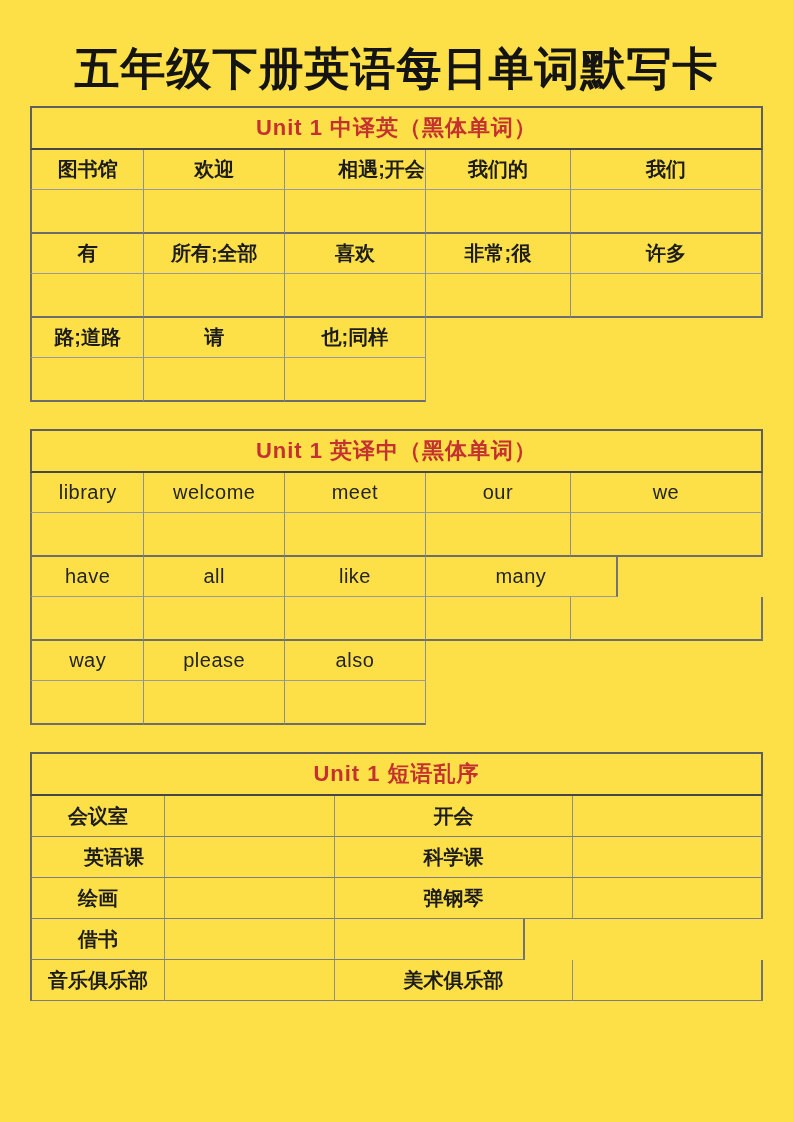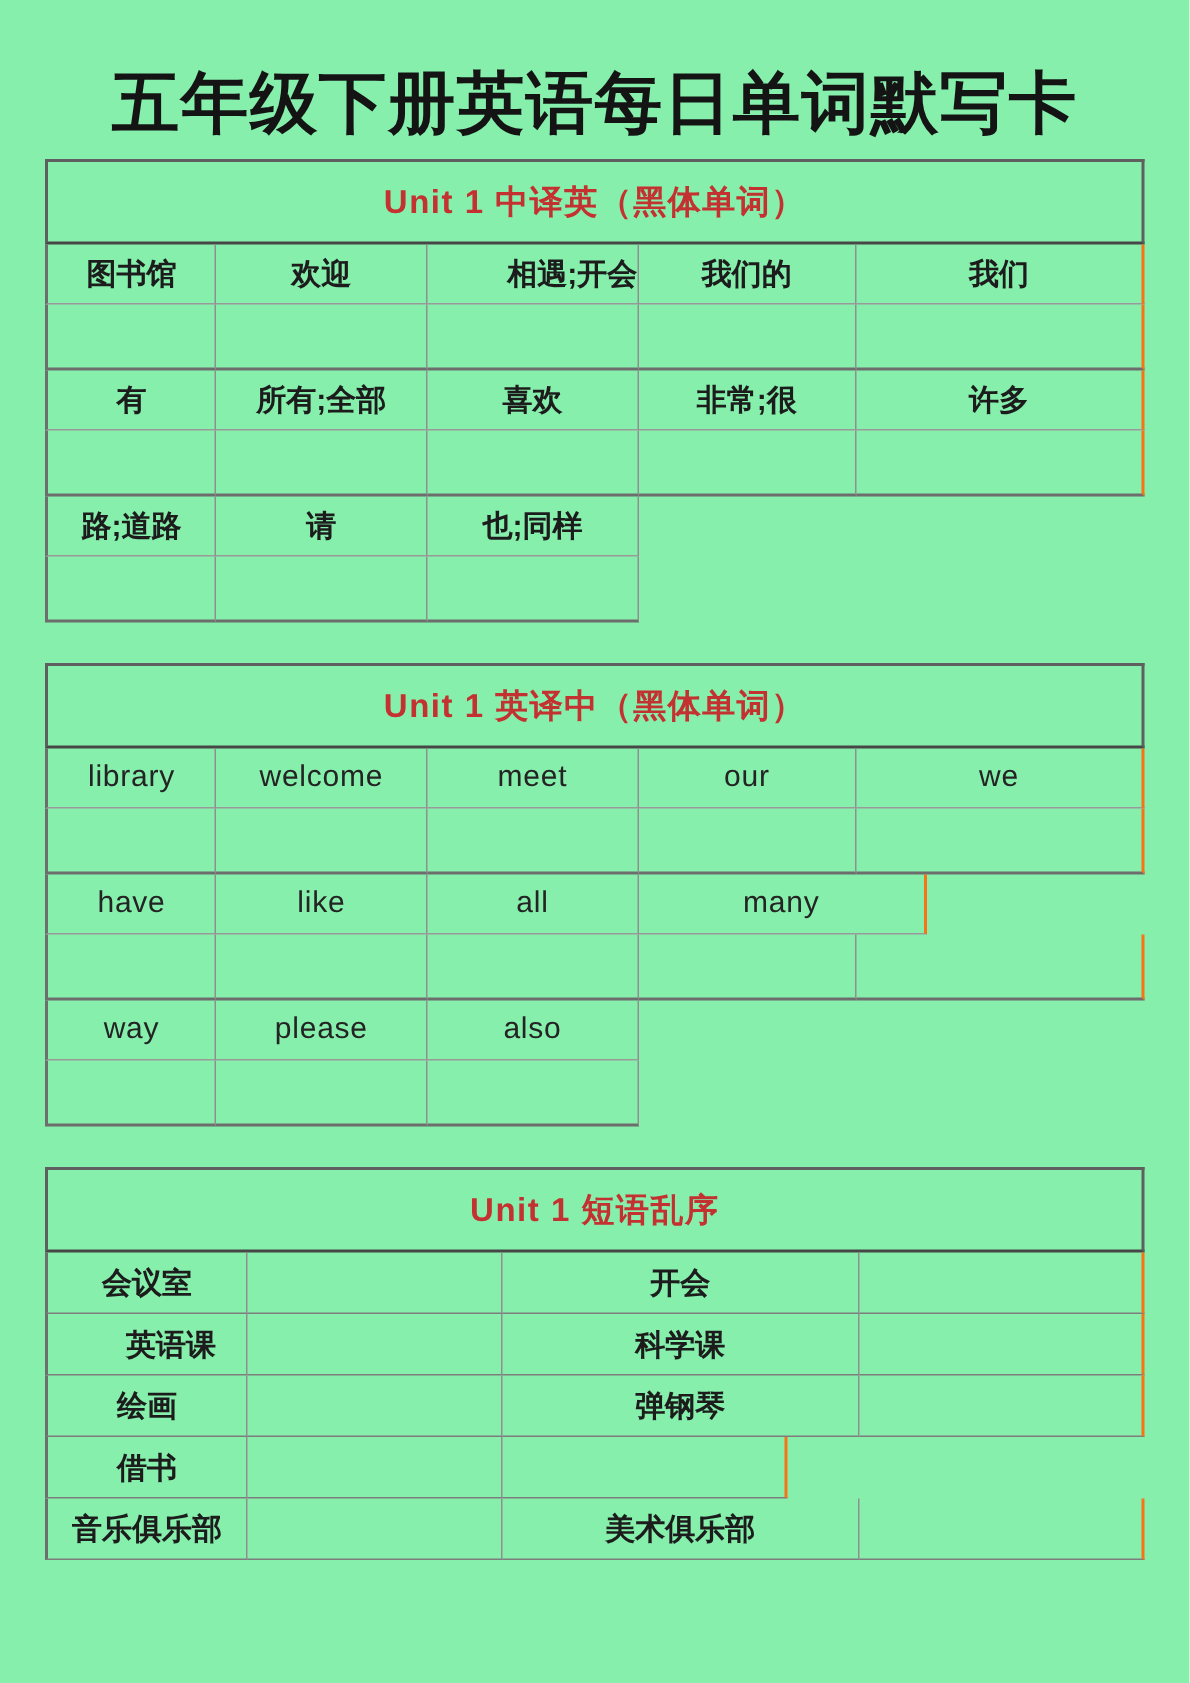--- a/index.html
+++ b/index.html
@@ -5,21 +5,21 @@
   html, body {
     margin: 0;
     padding: 0;
     background: #ffffff;
     font-family: "Liberation Sans", "DejaVu Sans", sans-serif;
   }
   #page {
     position: relative;
     width: 793px;
     height: 1122px;
-    background: #86efac;
+    background: #fde047;
     overflow: hidden;
   }
   #page-title {
     margin: 0;
     padding-top: 42px;
     height: 54px;
     line-height: 54px;
     text-align: center;
     font-size: 45px;
     font-weight: 800;
@@ -28,21 +28,21 @@
   }
   #tables {
     margin: 10px 30px 0 30px;
     width: 733px;
   }
   .tbl {
     margin-bottom: 27px;
   }
   .thead {
     box-sizing: border-box;
-    height: 57px;
+    height: 44px;
     display: flex;
     align-items: center;
     justify-content: center;
     border: 2px solid #5f5f5f;
     border-bottom: 2px solid #474747;
     font-size: 22px;
     font-weight: 700;
     letter-spacing: 1px;
   }
   .trow {
@@ -57,21 +57,21 @@
     border-bottom: 1px solid #9a9a9a;
     font-size: 20px;
     color: #1c1c1c;
     overflow: hidden;
     white-space: nowrap;
   }
   .tcell.first {
     border-left: 2px solid #6e6e6e;
   }
   .tcell.outer-right {
-    border-right: 2px solid #f97316;
+    border-right: 2px solid #737373;
   }
   .trow.kind-words   .tcell { height: 40px; }
   .trow.kind-answers .tcell { height: 44px; border-bottom: 2px solid #6d6d6d; }
   .trow.kind-phrases .tcell { height: 41px; border-bottom: 1.5px solid #7d7d7d; }
   .tbl.lang-zh .tcell { font-weight: 700; }
   .tbl.lang-en .tcell { font-weight: 400; color: #242424; letter-spacing: 0.5px; }
   .tbl.lang-en .tcell .w { word-spacing: 6px; }
 </style>
 </head>
 <body>
@@ -170,24 +170,24 @@
           <div class="tcell" style="width: 19.2%;"></div>
           <div class="tcell" style="width: 19.2%;"></div>
           <div class="tcell" style="width: 19.8%;"></div>
           <div class="tcell outer-right" style="width: 26.2%;"></div>
         </div>
         <div class="trow kind-words">
           <div class="tcell first" style="width: 15.6%;">
             <span class="w">have</span>
           </div>
           <div class="tcell" style="width: 19.2%;">
+            <span class="w">all</span>
+          </div>
+          <div class="tcell" style="width: 19.2%;">
             <span class="w">like</span>
-          </div>
-          <div class="tcell" style="width: 19.2%;">
-            <span class="w">all</span>
           </div>
           <div class="tcell outer-right" style="width: 26.2%;">
             <span class="w">many</span>
           </div>
         </div>
         <div class="trow kind-answers">
           <div class="tcell first" style="width: 15.6%;"></div>
           <div class="tcell" style="width: 19.2%;"></div>
           <div class="tcell" style="width: 19.2%;"></div>
           <div class="tcell" style="width: 19.8%;"></div>

